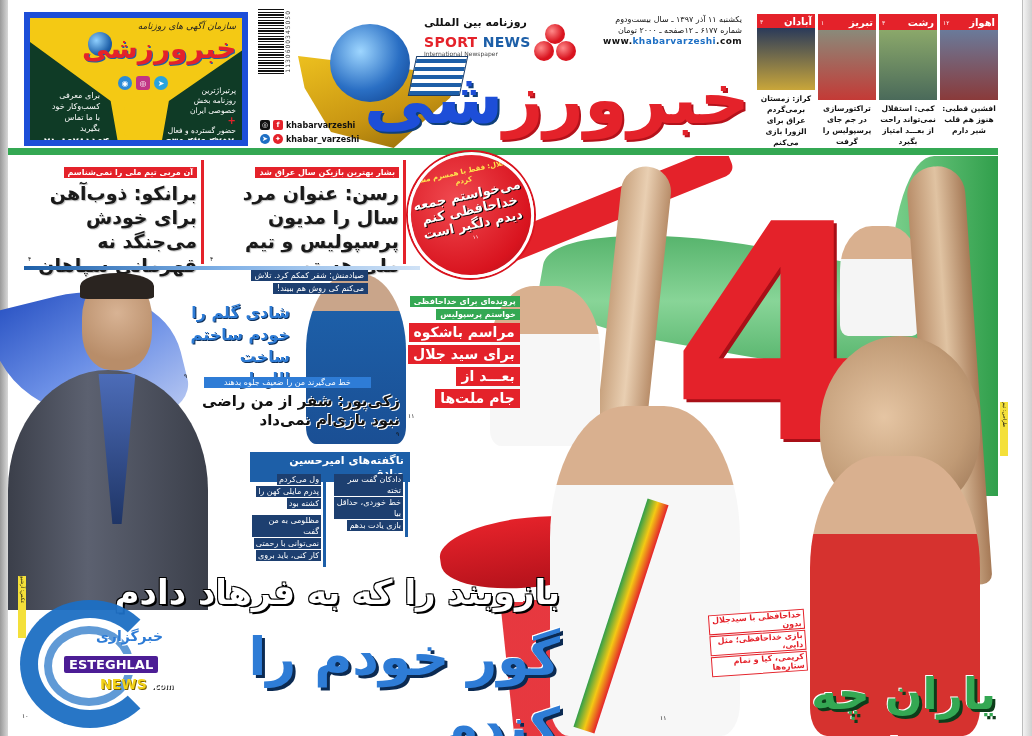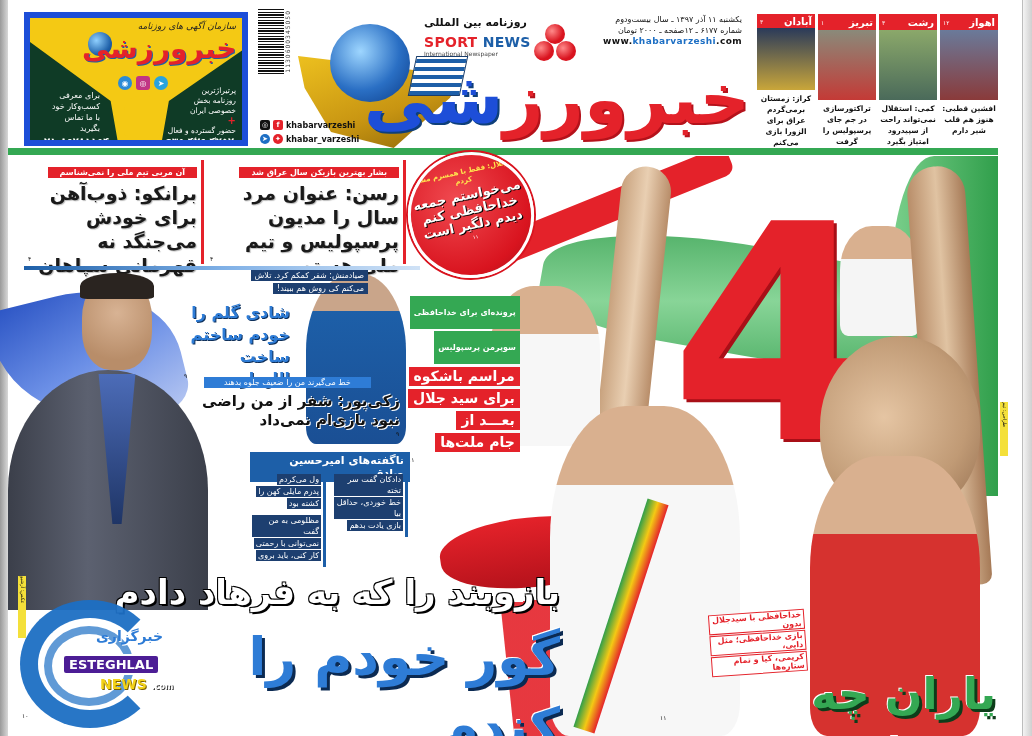--- a/index.html
+++ b/index.html
@@ -54,21 +54,21 @@
   .city-head { height: 16px; background: #e4222a; color: #fff; display: flex; justify-content: space-between; align-items: center; padding: 0 3px; font-size: 10px; font-weight: bold; direction: rtl; }
   .city-head small { font-size: 6px; font-weight: normal; }
   .city-photo { height: 70px; }
   .city-caption { font-size: 7.5px; color: #111; text-align: center; line-height: 11px; padding-top: 3px; direction: rtl; font-weight: bold; }
 
   
   .green-bar { left: 8px; top: 148px; width: 990px; height: 7px; background: #34a853; }
 
   
   .tl-story { top: 160px; height: 104px; border-right: 3px solid #e4222a; padding-right: 4px; direction: rtl; text-align: right; }
-  .tl-kicker { display: inline-block; background: #e4222a; color: #fff; font-size: 8px; padding: 1px 12px; font-weight: bold; }
+  .tl-kicker { display: inline-block; background: #e4222a; color: #fff; font-size: 8px; padding: 1px 4px; font-weight: bold; }
   .tl-head { font-size: 19px; font-weight: bold; color: #1a1a1a; line-height: 24px; margin-top: 2px; text-shadow: 1px 1px 1px #bbb; }
   .tl-page { font-size: 6px; color: #111; position: absolute; left: 4px; bottom: 2px; }
   .blue-divider { left: 24px; top: 266px; width: 396px; height: 4px; background: linear-gradient(90deg,#1d5fa8,#7fb0e6,#d0e2f6); }
 
   
   .circle-badge { left: 408px; top: 152px; width: 126px; height: 126px; border-radius: 50%; background: radial-gradient(circle at 40% 35%,#f04a50,#d9141f 70%,#a80f17); border: 3px solid #fff; box-shadow: 0 0 0 2px #d9141f; transform: rotate(-12deg); direction: rtl; text-align: center; overflow: hidden; }
   .circle-kicker { color: #ffe44d; font-size: 7px; font-weight: bold; margin-top: 12px; line-height: 9px; }
   .circle-head { color: #fff; font-size: 13px; font-weight: bold; line-height: 15px; margin-top: 2px; text-shadow: 1px 1px 0 #000; }
   .circle-page { color: #fff; font-size: 5px; margin-top: 2px; }
 
@@ -85,21 +85,21 @@
   .face-big { left: 400px; top: 180px; width: 160px; height: 180px; background: radial-gradient(circle at 40% 45%,#e5c5a3,#c09a75 60%,#8f6a4c); border-radius: 50% 50% 45% 45%; }
   .p-white-top { left: 420px; top: 70px; width: 80px; height: 110px; background: linear-gradient(180deg,#d9b08f 0 30%,#f5f5f5 30%); border-radius: 40% 40% 10% 10%; }
   .p-white-left { left: 70px; top: 130px; width: 110px; height: 160px; background: linear-gradient(180deg,#d9b08f 0 30%,#f7f7f7 30%); border-radius: 40% 40% 10% 10%; }
   .p-center { left: 130px; top: 250px; width: 190px; height: 330px; background: linear-gradient(180deg,#d9b08f 0 24%,#f7f7f7 24% 100%); border-radius: 40% 40% 10% 10%; }
   .p-center-sash { left: 190px; top: 340px; width: 22px; height: 240px; background: linear-gradient(90deg,#2f9e4a,#f4c914,#e4222a); transform: rotate(18deg); }
   .p-bottom-right { left: 390px; top: 300px; width: 170px; height: 280px; background: linear-gradient(180deg,#d9b08f 0 28%,#d6322f 28%); border-radius: 40% 40% 10% 10%; }
   .flag-white-left { left: 80px; top: 300px; width: 150px; height: 280px; background: linear-gradient(180deg,#fff 0 50%,#e4222a 50%); transform: rotate(-6deg); opacity: 0.9; }
 
   
   .stack { left: 408px; top: 296px; direction: rtl; text-align: right; }
-  .stack-green { display: block; width: fit-content; background: #34a853; color: #fff; font-size: 8px; font-weight: bold; padding: 12px 4px; margin-bottom: 2px; margin-right: 0; }
+  .stack-green { display: block; width: fit-content; background: #34a853; color: #fff; font-size: 8px; font-weight: bold; padding: 1px 4px; margin-bottom: 2px; margin-right: 0; }
   .stack-red { display: block; width: fit-content; background: #e4222a; color: #fff; font-size: 14px; font-weight: bold; padding: 1px 5px; margin-top: 3px; line-height: 17px; }
   .stack-page { font-size: 6px; color: #111; margin-top: 4px; text-align: left; }
 
   
   .es-photo { left: 306px; top: 274px; width: 100px; height: 170px; background: linear-gradient(180deg,#c9a58a 0 22%,#1d5fa8 22%,#1a4f94); border-radius: 45% 45% 10% 10%; }
   .es-kicker { left: 180px; top: 270px; width: 188px; direction: rtl; text-align: right; }
   .es-kicker span { display: block; width: fit-content; margin-left: auto; background: #1d3f70; color: #fff; font-size: 8px; padding: 1px 4px; margin-bottom: 2px; }
   .es-head { left: 190px; top: 302px; width: 100px; direction: rtl; text-align: right; font-size: 16px; font-weight: bold; color: #2e7cd6; line-height: 22px; text-shadow: 1px 1px 0 #0d2f5a; }
   .es-page { left: 184px; top: 372px; font-size: 6px; color: #111; }
   .zp-kicker { left: 204px; top: 377px; direction: rtl; background: #2e7cd6; color: #fff; font-size: 8px; padding: 1px 20px; }
@@ -219,21 +219,21 @@
       </div>
     <div class="city-photo" style="background:linear-gradient(180deg,#6a7a9a,#8a3a3a)"></div>
     <div class="city-caption">افشین قطبی: هنوز هم قلب شیر دارم</div>
   </div>
   <div class="city-card">
     <div class="city-head">
         <span>رشت</span>
         <small>۳</small>
       </div>
     <div class="city-photo" style="background:linear-gradient(180deg,#8ba86a,#4a6a5a)"></div>
-    <div class="city-caption">کمی: استقلال نمی‌تواند راحت از سپیدرود امتیاز بگیرد</div>
+    <div class="city-caption">کمی: استقلال نمی‌تواند راحت از بعـــد امتیاز بگیرد</div>
   </div>
   <div class="city-card">
     <div class="city-head">
         <span>تبریز</span>
         <small>۱</small>
       </div>
     <div class="city-photo" style="background:linear-gradient(180deg,#8a8a7a,#c43a36)"></div>
     <div class="city-caption">تراکتورسازی در جم جای پرسپولیس را گرفت</div>
   </div>
   <div class="city-card">
@@ -278,21 +278,21 @@
 <div class="abs blue-divider"></div>
 
 <div class="abs circle-badge">
   <div class="circle-kicker">سیدجلال: فقط با همسرم مشورت کردم</div>
   <div class="circle-head">می‌خواستم جمعه خداحافظی کنم دیدم دلگیر است</div>
   <div class="circle-page">۱۱</div>
 </div>
 
 <div class="abs stack">
   <span class="stack-green">پرونده‌ای برای خداحافظی</span>
-  <span class="stack-green">سوپرمن پرسپولیس</span>
+  <span class="stack-green">خواستم پرسپولیس</span>
   <span class="stack-red">مراسم باشکوه</span>
   <span class="stack-red">برای سید جلال</span>
   <span class="stack-red">بعـــد از</span>
   <span class="stack-red">جام ملت‌ها</span>
   <div class="stack-page">۱۱</div>
 </div>
 
 <div class="abs portrait-swoosh"></div>
 <div class="abs portrait-suit"></div>
 <div class="abs portrait-shirt"></div>

